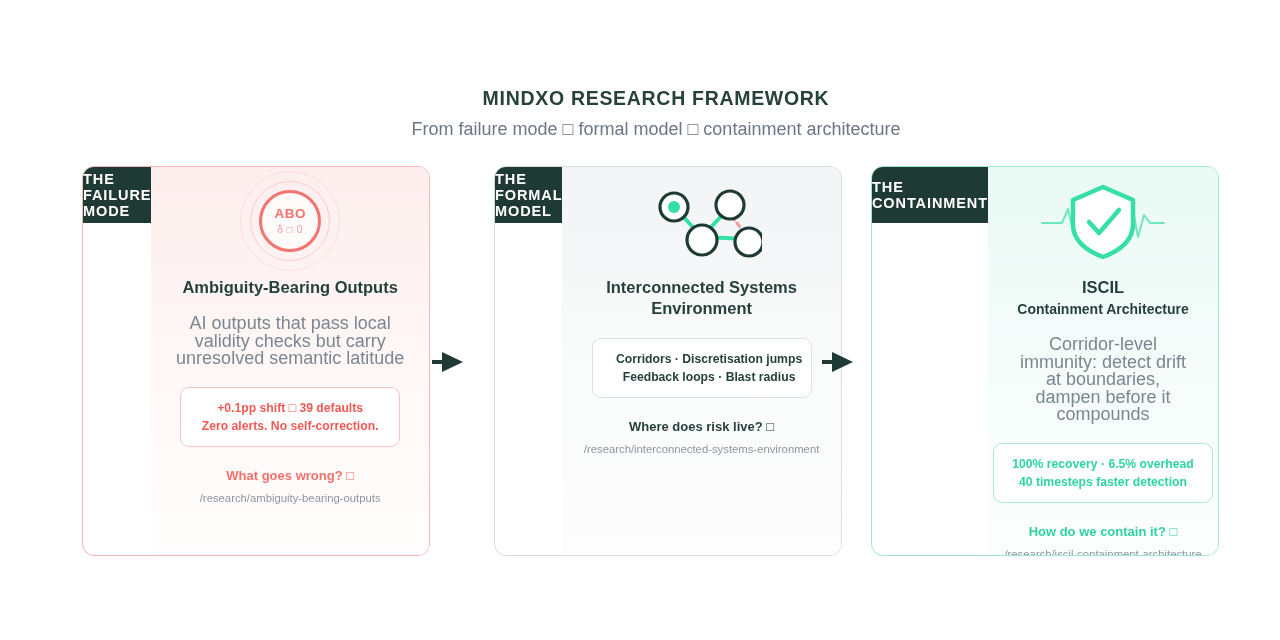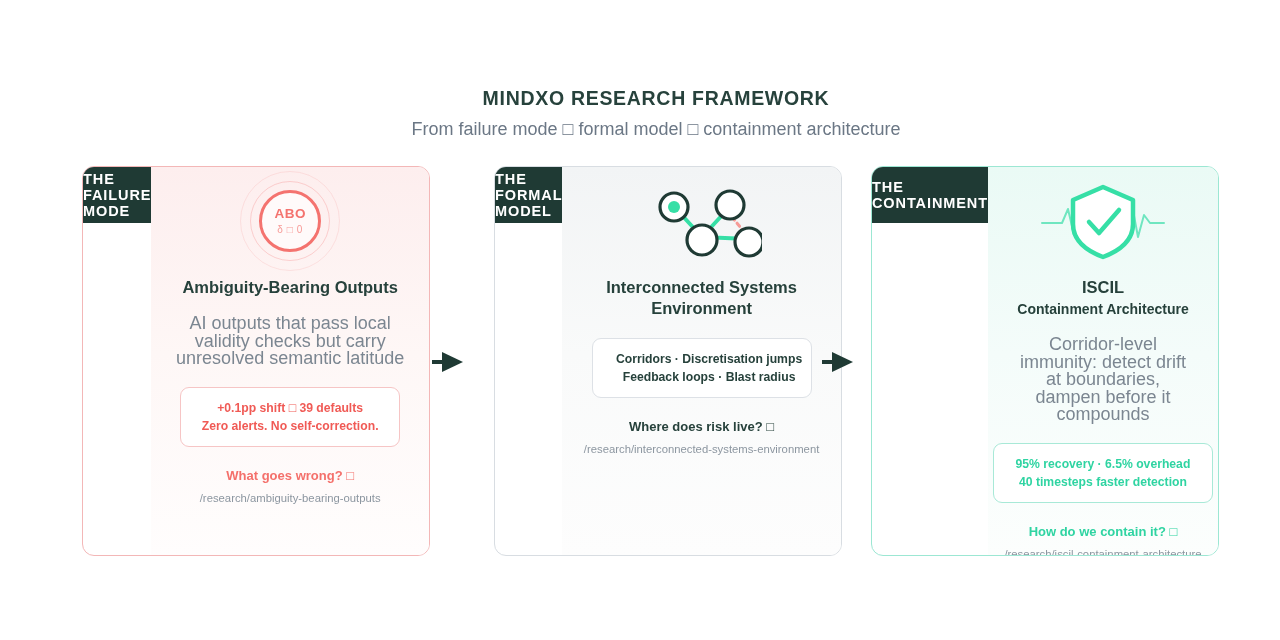--- a/index.html
+++ b/index.html
@@ -346,21 +346,21 @@
 
           <polyline points="49,43 59,54 79,31" fill="none" stroke="#36dfa6" stroke-width="4.5" stroke-linecap="round" stroke-linejoin="round"></polyline>
         </svg>
       </div>
 
       <div class="card-heading">ISCIL</div>
       <div class="card-subheading">Containment Architecture</div>
       <div class="card-desc">Corridor-level immunity: detect drift at boundaries, dampen before it compounds</div>
 
       <div class="stat-box">
-        <div class="stat-line">95% recovery · 6.5% overhead</div>
+        <div class="stat-line">100% recovery · 6.5% overhead</div>
         <div class="stat-line">40 timesteps faster detection</div>
       </div>
 
       <div class="cta">How do we contain it? □</div>
       <div class="cta-path">/research/iscil-containment-architecture</div>
     </div>
   </div>
 
   <div class="arrow a1">
     <div class="arrow-stem"></div>

